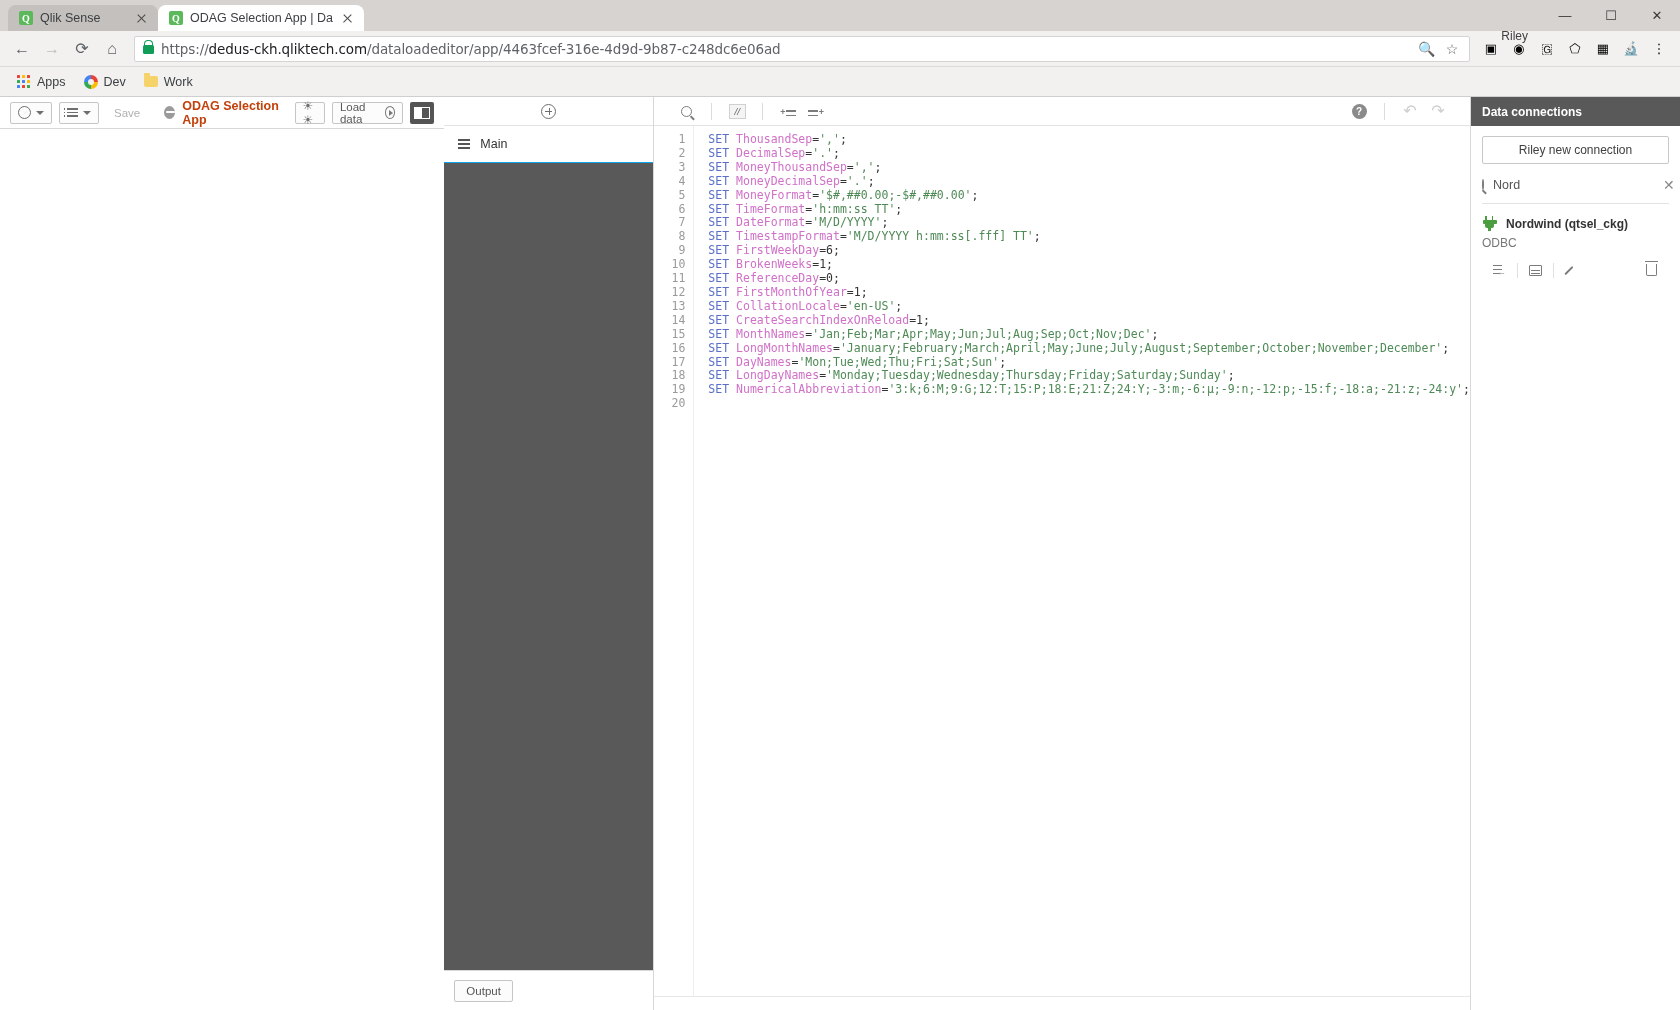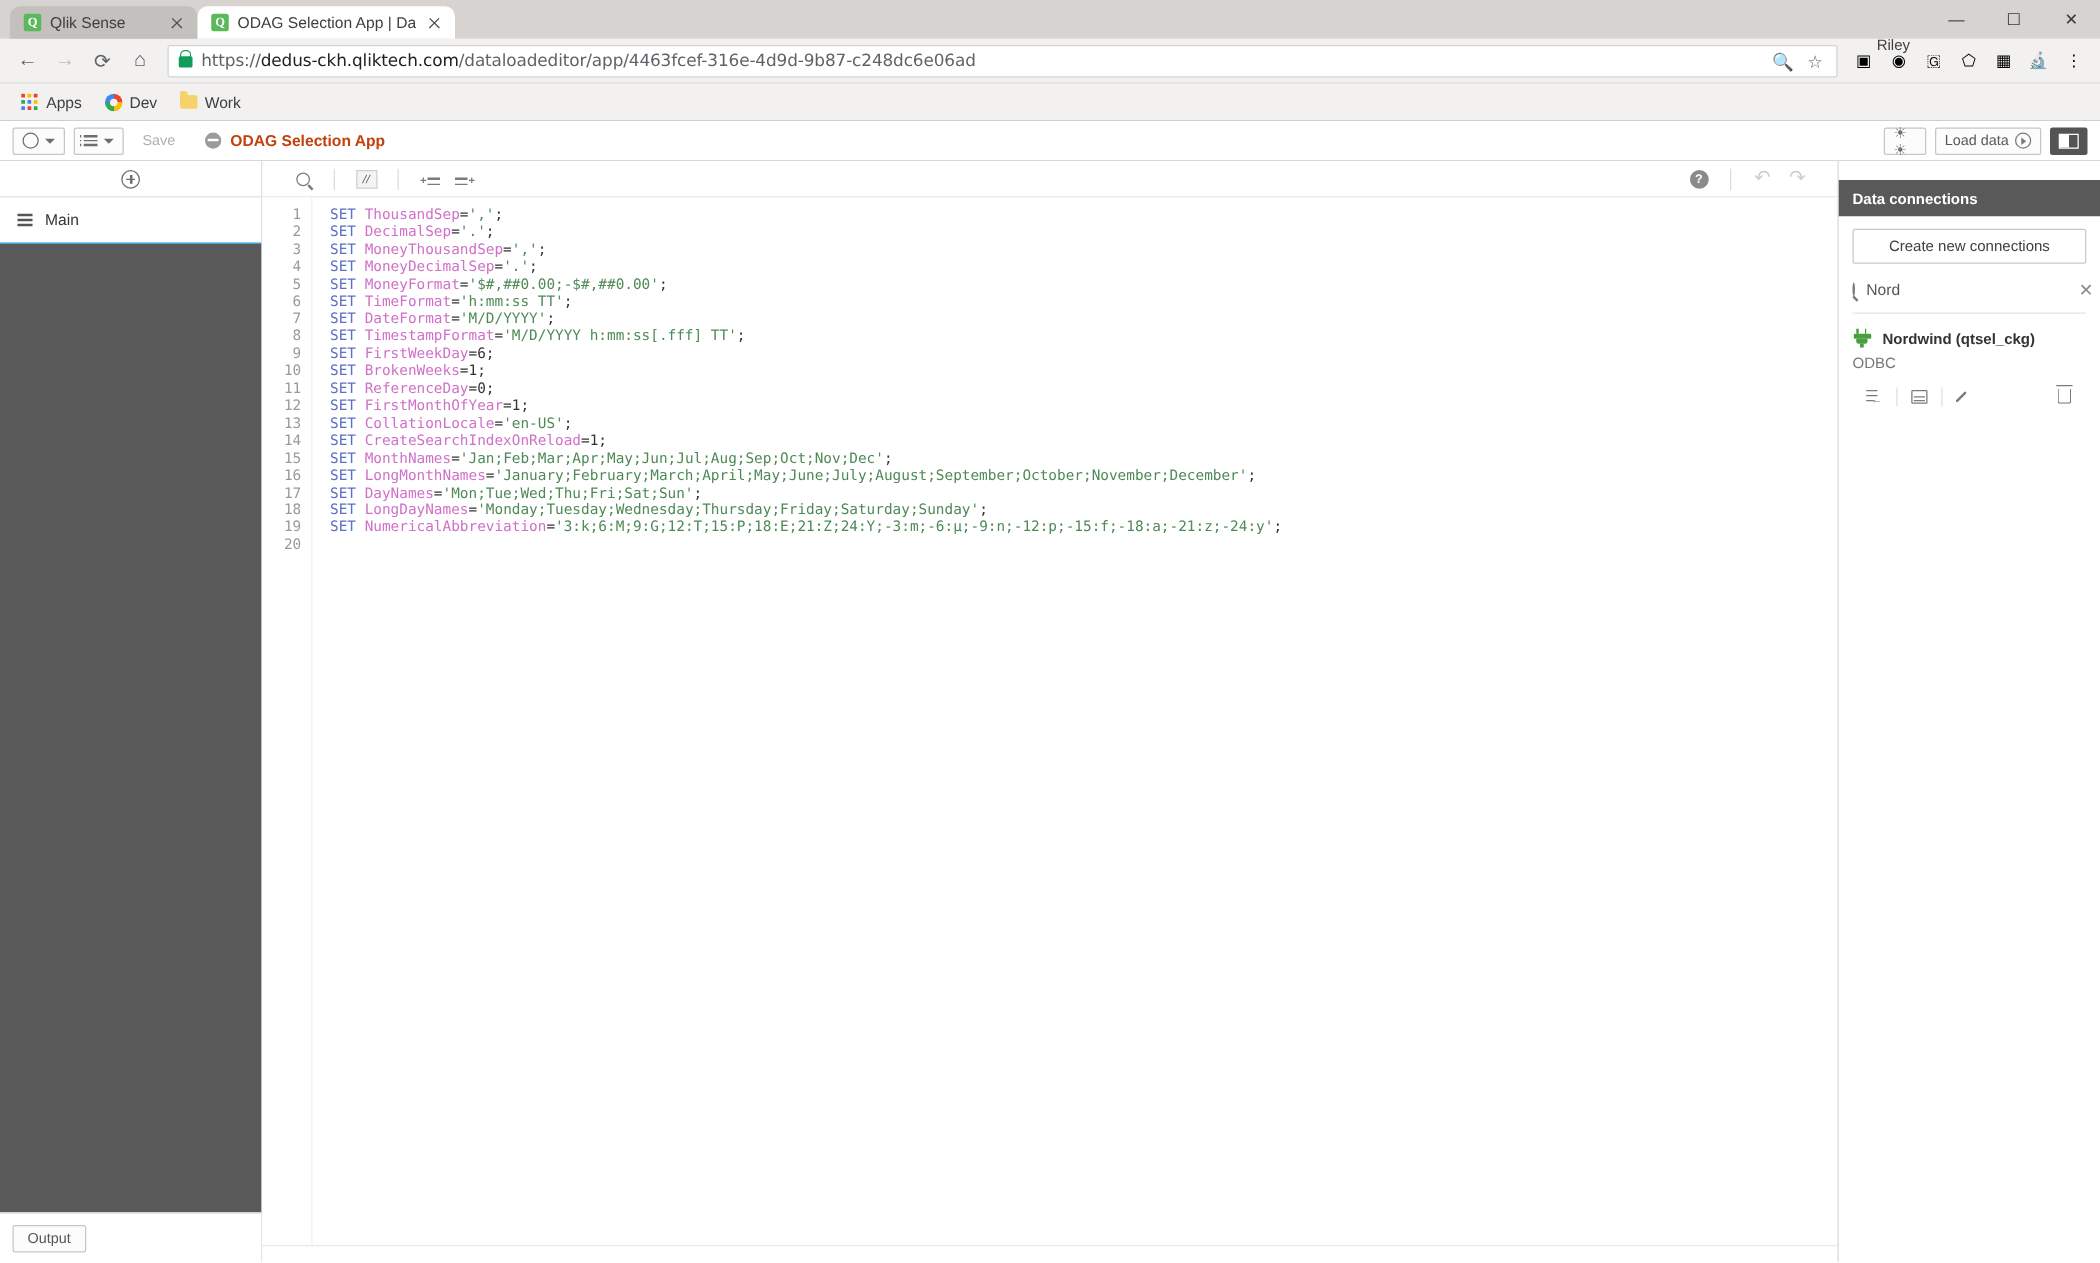--- a/index.html
+++ b/index.html
@@ -80,21 +80,21 @@
   .folder { width:14px;height:11px; background:#f6d26b; border-radius:1px 2px 2px 2px;
      position:relative;}
   .folder:before{content:"";position:absolute;top:-3px;left:0;width:6px;height:3px;
      background:#f6d26b;border-radius:1px 1px 0 0;}
   .gico { width:14px;height:14px; border-radius:50%;
      background:conic-gradient(#ea4335 0 25%, #fbbc05 0 50%, #34a853 0 75%, #4285f4 0 100%);
      position:relative;}
   .gico:after{content:"";position:absolute;inset:4px;background:#f2f1f0;border-radius:50%;}
 
   
-  .app { flex:1; display:flex; flex-direction:column; background:#fff; min-height:0;}
+  .app { flex:1; display:flex; flex-direction:row; background:#fff; min-height:0;}
   .apptoolbar {
     height:32px; background:#fff; border-bottom:1px solid #d8d8d8;
     display:flex; align-items:center; padding:0 10px; gap:7px;
   }
   .btn {
     height:22px; border:1px solid #c6c6c6; background:#fcfcfc; border-radius:2px;
     display:flex; align-items:center; gap:5px; padding:0 7px; font-size:11.5px;
     color:#595959; cursor:pointer;
   }
   .btn.flat { border-color:transparent; background:transparent; color:#b0b0b0; cursor:default;}
@@ -183,21 +183,21 @@
   .k-var { color:#d070c8; }
   .k-str { color:#4e8a56; }
   .k-op  { color:#333; }
   .k-num { color:#333; }
   .code-scroll-h { height:14px; border-top:1px solid #e8e8e8; background:#fff;}
 
   
   .dataconn { width:210px; background:#fff; border-left:1px solid #d8d8d8;
      display:flex; flex-direction:column; }
   .dc-hd { height:29px; background:#595959; color:#fff; display:flex;align-items:center;
-     padding:0 11px; font-size:12px; font-weight:bold;margin-top:15px; }
+     padding:0 11px; font-size:12px; font-weight:bold; }
   .dc-body { padding:10px 11px 0 11px; }
   .dc-create { width:100%; height:28px; border:1px solid #c8c8c8; background:#fff;
      font-size:12px; color:#404040; border-radius:2px; cursor:pointer;
      font-family:"Liberation Sans",sans-serif; }
   .dc-search { display:flex;align-items:center;gap:9px; height:34px; margin-top:6px;
      border-bottom:1px solid #e3e3e3; padding-bottom:4px;}
   .dc-search input { border:none;outline:none;flex:1;font-size:12.5px;color:#555;
      font-family:"Liberation Sans",sans-serif; background:transparent;}
   .dc-x { color:#8a8a8a; font-size:14px; cursor:pointer; }
   .dc-item { padding:12px 11px 0 11px; }
@@ -416,21 +416,21 @@
               <div>20</div>
             </div>
           <div class="code"><div><span class="k-set">SET </span><span class="k-var">ThousandSep</span><span class="k-op">=</span><span class="k-str">','</span><span class="k-op">;</span></div><div><span class="k-set">SET </span><span class="k-var">DecimalSep</span><span class="k-op">=</span><span class="k-str">'.'</span><span class="k-op">;</span></div><div><span class="k-set">SET </span><span class="k-var">MoneyThousandSep</span><span class="k-op">=</span><span class="k-str">','</span><span class="k-op">;</span></div><div><span class="k-set">SET </span><span class="k-var">MoneyDecimalSep</span><span class="k-op">=</span><span class="k-str">'.'</span><span class="k-op">;</span></div><div><span class="k-set">SET </span><span class="k-var">MoneyFormat</span><span class="k-op">=</span><span class="k-str">'$#,##0.00;-$#,##0.00'</span><span class="k-op">;</span></div><div><span class="k-set">SET </span><span class="k-var">TimeFormat</span><span class="k-op">=</span><span class="k-str">'h:mm:ss TT'</span><span class="k-op">;</span></div><div><span class="k-set">SET </span><span class="k-var">DateFormat</span><span class="k-op">=</span><span class="k-str">'M/D/YYYY'</span><span class="k-op">;</span></div><div><span class="k-set">SET </span><span class="k-var">TimestampFormat</span><span class="k-op">=</span><span class="k-str">'M/D/YYYY h:mm:ss[.fff] TT'</span><span class="k-op">;</span></div><div><span class="k-set">SET </span><span class="k-var">FirstWeekDay</span><span class="k-op">=</span><span class="k-num">6</span><span class="k-op">;</span></div><div><span class="k-set">SET </span><span class="k-var">BrokenWeeks</span><span class="k-op">=</span><span class="k-num">1</span><span class="k-op">;</span></div><div><span class="k-set">SET </span><span class="k-var">ReferenceDay</span><span class="k-op">=</span><span class="k-num">0</span><span class="k-op">;</span></div><div><span class="k-set">SET </span><span class="k-var">FirstMonthOfYear</span><span class="k-op">=</span><span class="k-num">1</span><span class="k-op">;</span></div><div><span class="k-set">SET </span><span class="k-var">CollationLocale</span><span class="k-op">=</span><span class="k-str">'en-US'</span><span class="k-op">;</span></div><div><span class="k-set">SET </span><span class="k-var">CreateSearchIndexOnReload</span><span class="k-op">=</span><span class="k-num">1</span><span class="k-op">;</span></div><div><span class="k-set">SET </span><span class="k-var">MonthNames</span><span class="k-op">=</span><span class="k-str">'Jan;Feb;Mar;Apr;May;Jun;Jul;Aug;Sep;Oct;Nov;Dec'</span><span class="k-op">;</span></div><div><span class="k-set">SET </span><span class="k-var">LongMonthNames</span><span class="k-op">=</span><span class="k-str">'January;February;March;April;May;June;July;August;September;October;November;December'</span><span class="k-op">;</span></div><div><span class="k-set">SET </span><span class="k-var">DayNames</span><span class="k-op">=</span><span class="k-str">'Mon;Tue;Wed;Thu;Fri;Sat;Sun'</span><span class="k-op">;</span></div><div><span class="k-set">SET </span><span class="k-var">LongDayNames</span><span class="k-op">=</span><span class="k-str">'Monday;Tuesday;Wednesday;Thursday;Friday;Saturday;Sunday'</span><span class="k-op">;</span></div><div><span class="k-set">SET </span><span class="k-var">NumericalAbbreviation</span><span class="k-op">=</span><span class="k-str">'3:k;6:M;9:G;12:T;15:P;18:E;21:Z;24:Y;-3:m;-6:µ;-9:n;-12:p;-15:f;-18:a;-21:z;-24:y'</span><span class="k-op">;</span></div><div>&nbsp;</div></div>
         </div>
         <div class="code-scroll-h"></div>
       </div>
 
       <div class="dataconn">
         <div class="dc-hd">Data connections</div>
         <div class="dc-body">
-          <button class="dc-create">Create new connections</button>
+          <button class="dc-create">Riley new connection</button>
           <div class="dc-search">
             <span class="mag"></span>
             <input placeholder="Search" value="Nord" style="">
             <span class="dc-x">✕</span>
           </div>
         </div>
         <div class="dc-item">
           <div class="dc-row">
             <span class="plug">
                 <i></i>

